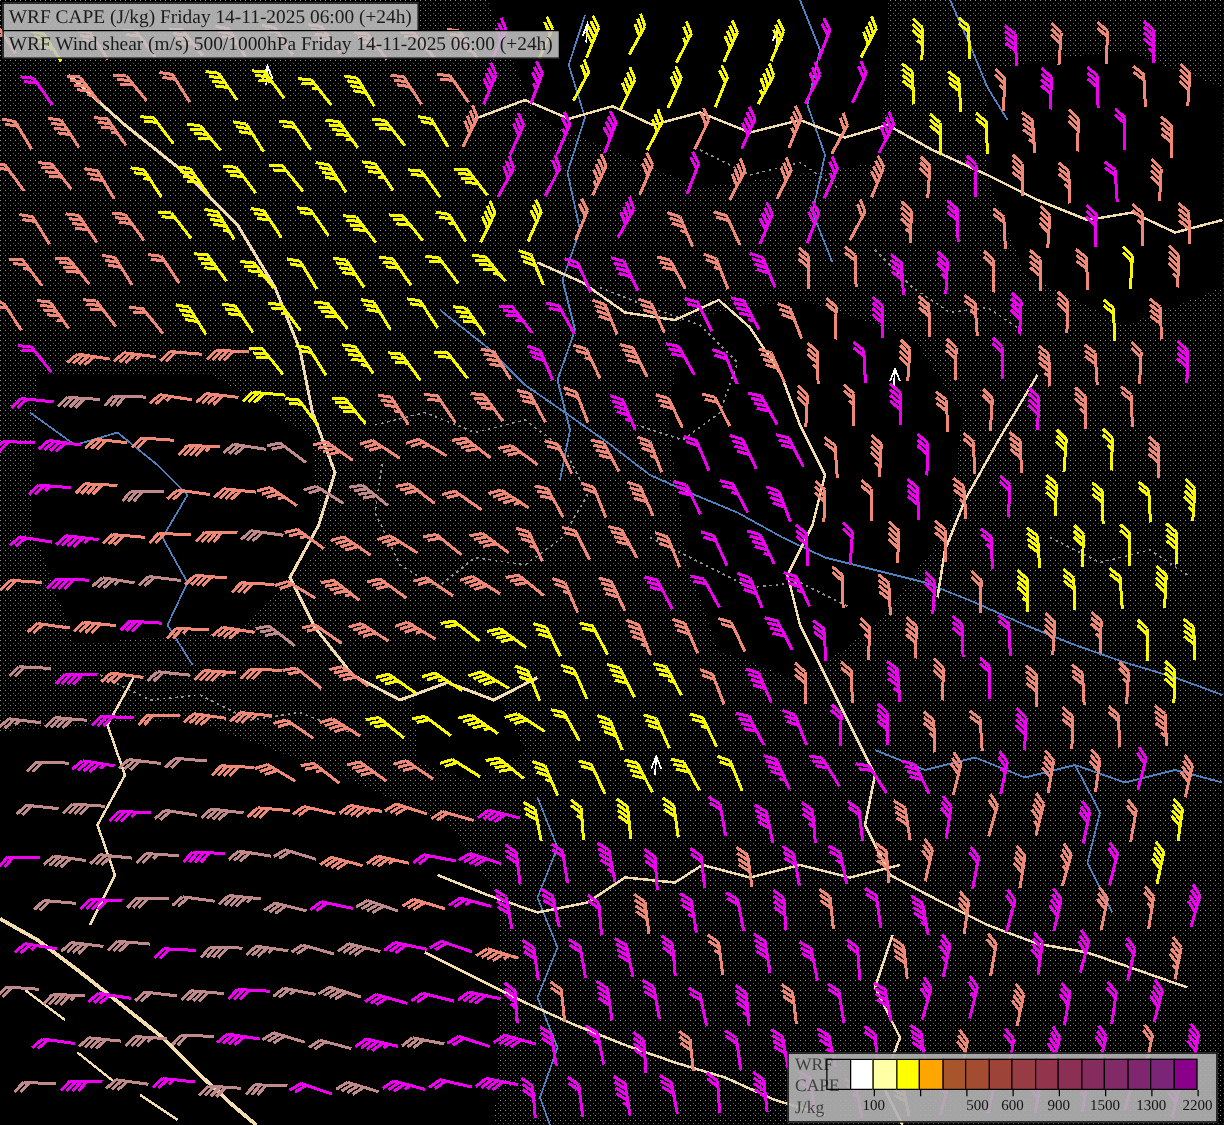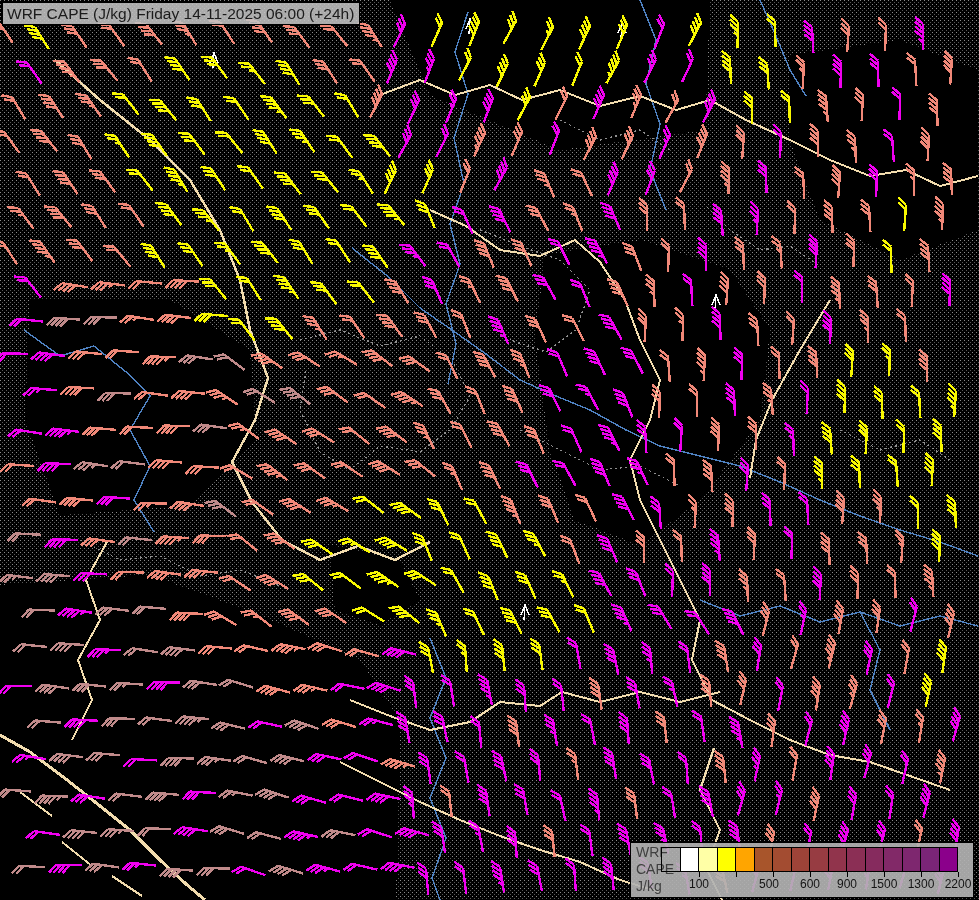--- a/index.html
+++ b/index.html
@@ -1,17 +1,17 @@
 <!DOCTYPE html>
 <html><head>
 <meta charset="utf-8">
 <style>
   html,body{margin:0;padding:0;background:#222;}
   .stage{position:relative;width:979px;height:900px;overflow:hidden;background:#000;
-         font-family:Liberation Sans, sans-serif;}
+         font-family:Liberation Serif, serif;}
   .stage svg{position:absolute;left:0;top:0;}
   .titlebox{position:absolute;left:2px;top:2px;z-index:5;}
   .tline{display:block;width:max-content;background:rgba(195,195,195,0.88);
          border:1px solid #000;color:#1b1b1b;font-size:15.5px;line-height:19px;
          padding:1px 5px 1px 4px;white-space:nowrap;}
   .tline + .tline{margin-top:-1px;}
   .legend{position:absolute;left:630px;top:842px;width:344px;height:56px;z-index:5;
           background:rgba(178,178,178,0.92);border:1px solid #000;box-sizing:border-box;}
   .legend-title{position:absolute;left:5px;top:1px;font-size:14px;line-height:17px;color:#404040;}
   .legend-bar{position:absolute;left:31px;top:4px;height:25px;display:flex;}
@@ -692,20 +692,21 @@
       <path d="M0,0 L0,26 M0,0 L-8,-7.0 M0,4.6 L-8,-2.4 M0,9.2 L-8,2.2" stroke="#f000f0" stroke-width="2.4" fill="none" transform="translate(759,866.8000000000001) rotate(15)"></path>
       <path d="M0,0 L0,26 M0,0 L-8,-7.0 M0,4.6 L-8,-2.4" stroke="#f000f0" stroke-width="2.4" fill="none" transform="translate(796,865.8000000000001) rotate(13)"></path>
       <path d="M0,0 L0,26 M0,0 L-8,-7.0 M0,4.6 L-8,-2.4 M0,9.2 L-8,2.2 M0,13.8 L-8,6.8" stroke="#f000f0" stroke-width="2.4" fill="none" transform="translate(833,864.8000000000001) rotate(11)"></path>
       <path d="M0,0 L0,26 M0,0 L-8,-7.0 M0,4.6 L-8,-2.4 M0,9.2 L-8,2.2 M0,13.8 L-4,10.3" stroke="#f000f0" stroke-width="2.4" fill="none" transform="translate(870,863.8000000000001) rotate(9)"></path>
       <path d="M0,0 L0,26 M0,0 L-8,-7.0 M0,4.6 L-8,-2.4" stroke="#f000f0" stroke-width="2.4" fill="none" transform="translate(907,862.8000000000001) rotate(16)"></path>
       <path d="M0,0 L0,26 M0,0 L-8,-7.0 M0,4.6 L-8,-2.4 M0,9.2 L-8,2.2 M0,13.8 L-8,6.8" stroke="#f000f0" stroke-width="2.4" fill="none" transform="translate(944,868.8000000000001) rotate(14)"></path>
     </svg>
 
   <div class="titlebox">
     <span class="tline">WRF CAPE (J/kg) Friday 14-11-2025 06:00 (+24h)</span>
+    <span class="tline">WRF Wind shear (m/s) 500/1000hPa Friday 14-11-2025 06:00 (+24h)</span>
   </div>
 
   <div class="legend">
     <div class="legend-title">
       <div>WRF</div>
       <div>CAPE</div>
       <div>J/kg</div>
     </div>
     <div class="legend-bar" id="legend-bar">
         <div class="lcell"></div>
@@ -724,21 +725,21 @@
         <div class="lcell" style="background: rgb(126, 39, 111);"></div>
         <div class="lcell" style="background: rgb(122, 37, 119);"></div>
         <div class="lcell" style="background: rgb(139, 0, 139);"></div>
       </div>
     <div id="legend-ticks">
         <div class="ltick" style="left: 68px;"></div>
         <div class="llabel" style="left: 48px;">100</div>
         <div class="ltick" style="left: 105px;"></div>
         <div class="llabel" style="left: 85px; margin-top: 24px;">300</div>
         <div class="ltick" style="left: 142px;"></div>
-        <div class="llabel" style="left: 118px;">500</div>
+        <div class="llabel" style="left: 131px;">500</div>
         <div class="ltick" style="left: 179px;"></div>
         <div class="llabel" style="left: 159px;">600</div>
         <div class="ltick" style="left: 216px;"></div>
         <div class="llabel" style="left: 196px; text-align: center;">900</div>
         <div class="ltick" style="left: 253px;"></div>
         <div class="llabel" style="left: 233px;">1500</div>
         <div class="ltick" style="left: 290px;"></div>
         <div class="llabel" style="left: 270px;">1300</div>
         <div class="ltick" style="left: 327px;"></div>
         <div class="llabel" style="left: 307px;">2200</div>

